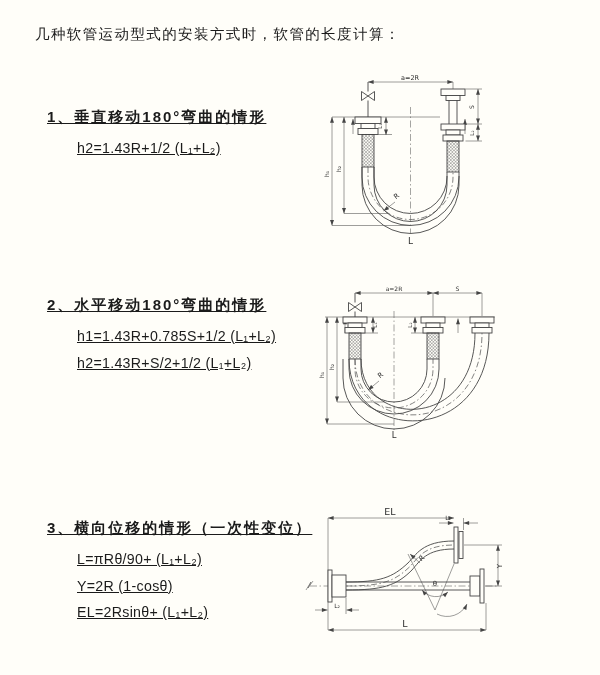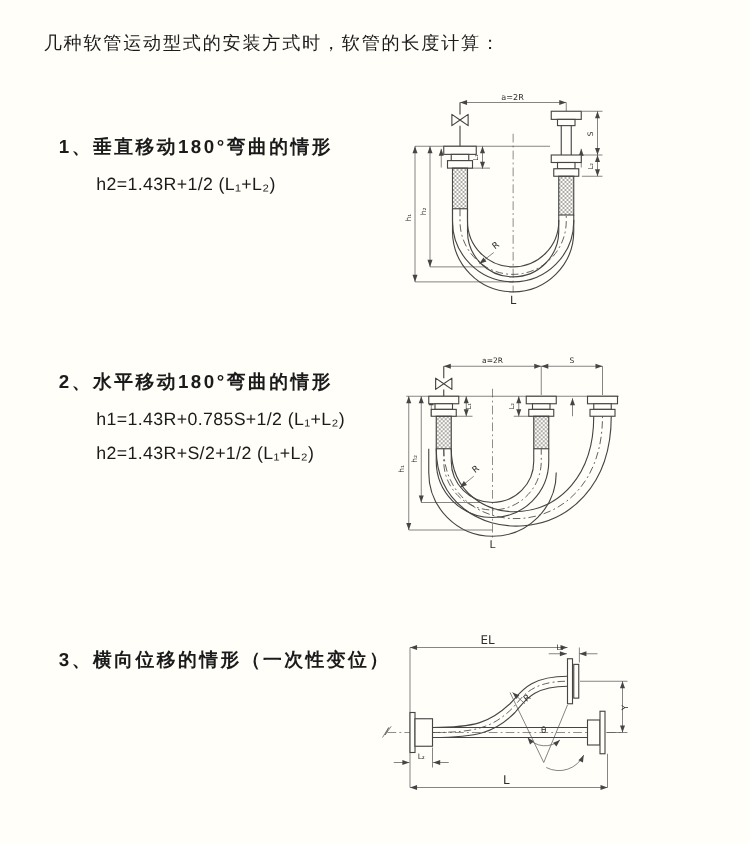--- a/index.html
+++ b/index.html
@@ -2,21 +2,21 @@
 <html><head>
 <meta charset="utf-8">
 <style>
   html,body{margin:0;padding:0;}
   body{
     width:600px;height:675px;position:relative;overflow:hidden;
     background:#fffef9;color:#1b1b1b;
     font-family:"Liberation Sans","DejaVu Sans",sans-serif;
   }
   .title{position:absolute;left:35px;top:25px;font-size:14.5px;font-weight:400;letter-spacing:1.4px;}
-  .sec{position:absolute;left:47px;}
+  .sec{position:absolute;left:47px;text-decoration:underline;}
   #sec1{top:108px}#sec2{top:296px}#sec3{top:519px}
   .heading{font-size:15px;font-weight:700;letter-spacing:2px;}
   .formulas{margin:8px 0 0 30px;}
   .formula{font-size:14.2px;line-height:26.5px;letter-spacing:.3px;font-weight:500;}
   .fig{position:absolute;}
   #fig1{left:318px;top:72px}#fig2{left:315px;top:281px}#fig3{left:302px;top:504px}
   .s{fill:none;stroke:#454545;stroke-width:.9;stroke-linejoin:round;}
   .d{fill:none;stroke:#4d4d4d;stroke-width:.55;}
   .cl{fill:none;stroke:#5a5a5a;stroke-width:.55;stroke-dasharray:7 2.5 1.5 2.5;}
   .hd{fill:none;stroke:#4d4d4d;stroke-width:.7;stroke-dasharray:6 2.5 1.5 2.5;}
@@ -50,20 +50,25 @@
 <section class="sec" id="sec2">
   <div class="heading">2、水平移动180°弯曲的情形</div>
   <div class="formulas">
     <div class="formula">h1=1.43R+0.785S+1/2 (L₁+L₂)</div>
     <div class="formula">h2=1.43R+S/2+1/2 (L₁+L₂)</div>
   </div>
 </section>
 
 <section class="sec" id="sec3">
   <div class="heading">3、横向位移的情形（一次性变位）</div>
+  <div class="formulas">
+    <div class="formula">L=πRθ/90+ (L₁+L₂)</div>
+    <div class="formula">Y=2R (1-cosθ)</div>
+    <div class="formula">EL=2Rsinθ+ (L₁+L₂)</div>
+  </div>
 </section>
 
 <svg id="fig1" class="fig" width="275" height="175" viewBox="0 0 275 175">
   <g>
     <line class="d" x1="50" y1="10" x2="135" y2="10" marker-start="url(#ah)" marker-end="url(#ah)"></line>
     <line class="d" x1="135" y1="10" x2="135" y2="17"></line>
     <text x="92" y="8" font-size="6.5" text-anchor="middle">a=2R</text>
     <line class="d" x1="14" y1="45" x2="14" y2="153.5" marker-start="url(#ah)" marker-end="url(#ah)"></line>
     <text x="10.5" y="102" font-size="6" text-anchor="middle" transform="rotate(-90 10.5 102)">h₁</text>
     <line class="d" x1="26" y1="45" x2="26" y2="141.5" marker-start="url(#ah)" marker-end="url(#ah)"></line>

